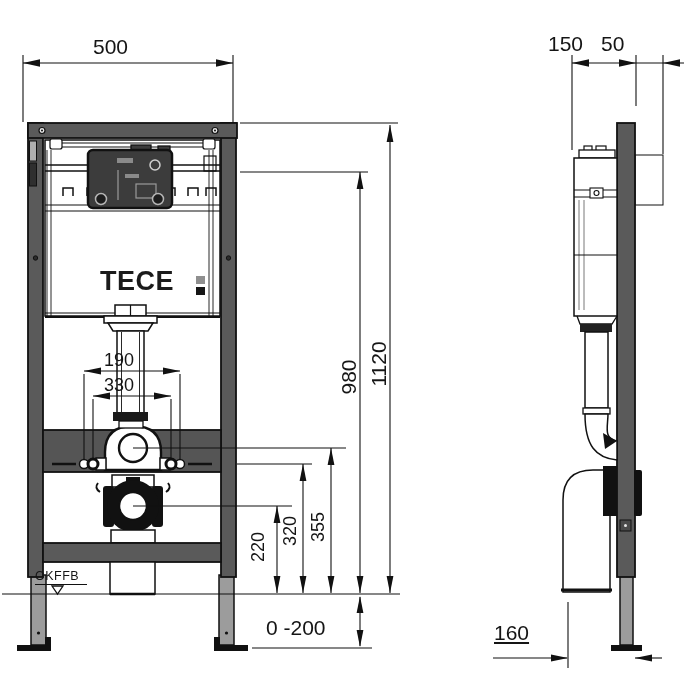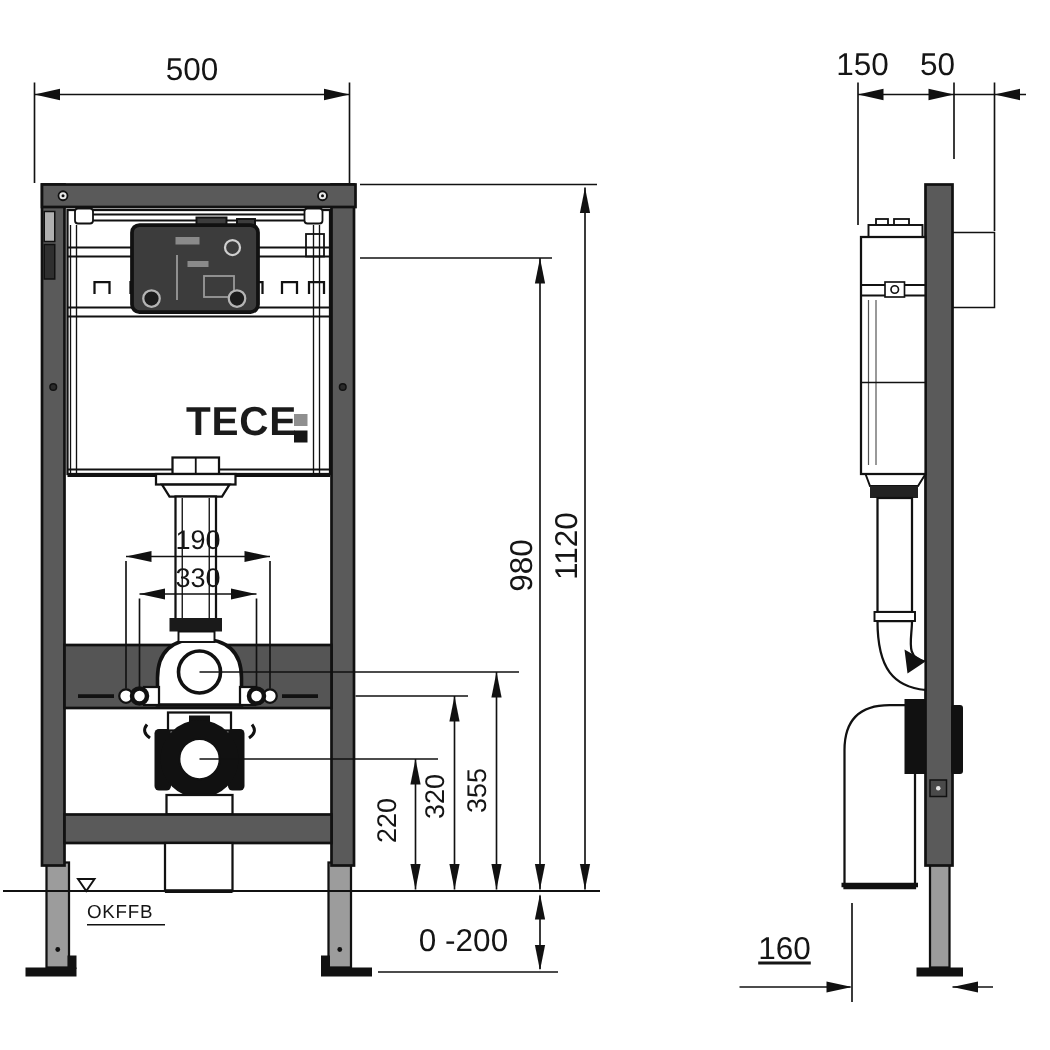--- a/index.html
+++ b/index.html
@@ -1,19 +1,19 @@
 <!DOCTYPE html>
 <html><head>
 <meta charset="utf-8">
 <style>
   html,body{margin:0;padding:0;background:#fff;}
   #canvas{position:relative;width:700px;height:700px;background:#fff;overflow:hidden;
           font-family:"Liberation Sans",sans-serif;}
   svg{position:absolute;left:0;top:0;}
-  .lbl{position:absolute;color:#151515;text-align:center;line-height:1;
+  .lbl{position:absolute;color:#151515;text-align:left;line-height:1;
        font-family:"Liberation Sans",sans-serif;}
   .rot{position:absolute;color:#151515;white-space:nowrap;line-height:1;
        transform:translate(-50%,-50%) rotate(-90deg);font-family:"Liberation Sans",sans-serif;}
   .dim{font-size:21px;font-weight:400;}
   .dimS{font-size:18px;font-weight:400;}
   .okffb{font-size:12.5px;letter-spacing:.5px;border-bottom:1.6px solid #111;
          padding-bottom:1px;text-align:left;}
   .logo{font-size:27px;font-weight:700;letter-spacing:.5px;color:#1b1b1b;text-align:left;}
   .sq{position:absolute;width:9px;height:8px;}
 </style>
@@ -263,19 +263,19 @@
 <div class="rot dimS" style="left:318px;top:527px;">355</div>
 
 <div class="rot dimS" style="left:290px;top:531px;">320</div>
 
 <div class="rot dimS" style="left:258px;top:547px;">220</div>
 
 <div class="lbl dim" style="left:266px;top:617px;width:86px;">0 -200</div>
 
 <div class="lbl dim" style="left:494px;top:622px;width:58px;text-decoration:underline;">160</div>
 
-<div class="lbl okffb" style="left:58px;top:570px;width:52px;margin-top:32px;">OKFFB</div>
-
-<div class="lbl logo" style="left:100px;top:268px;width:84px;margin-left:24px;">TECE</div>
+<div class="lbl okffb" style="left:35px;top:570px;width:52px;">OKFFB</div>
+
+<div class="lbl logo" style="left:100px;top:268px;width:84px;">TECE</div>
 <div class="sq" style="left:196px;top:276px;background:#8f8f8f;"></div>
 <div class="sq" style="left:196px;top:287px;background:#151515;"></div>
 
 </div>
 
 </body></html>

